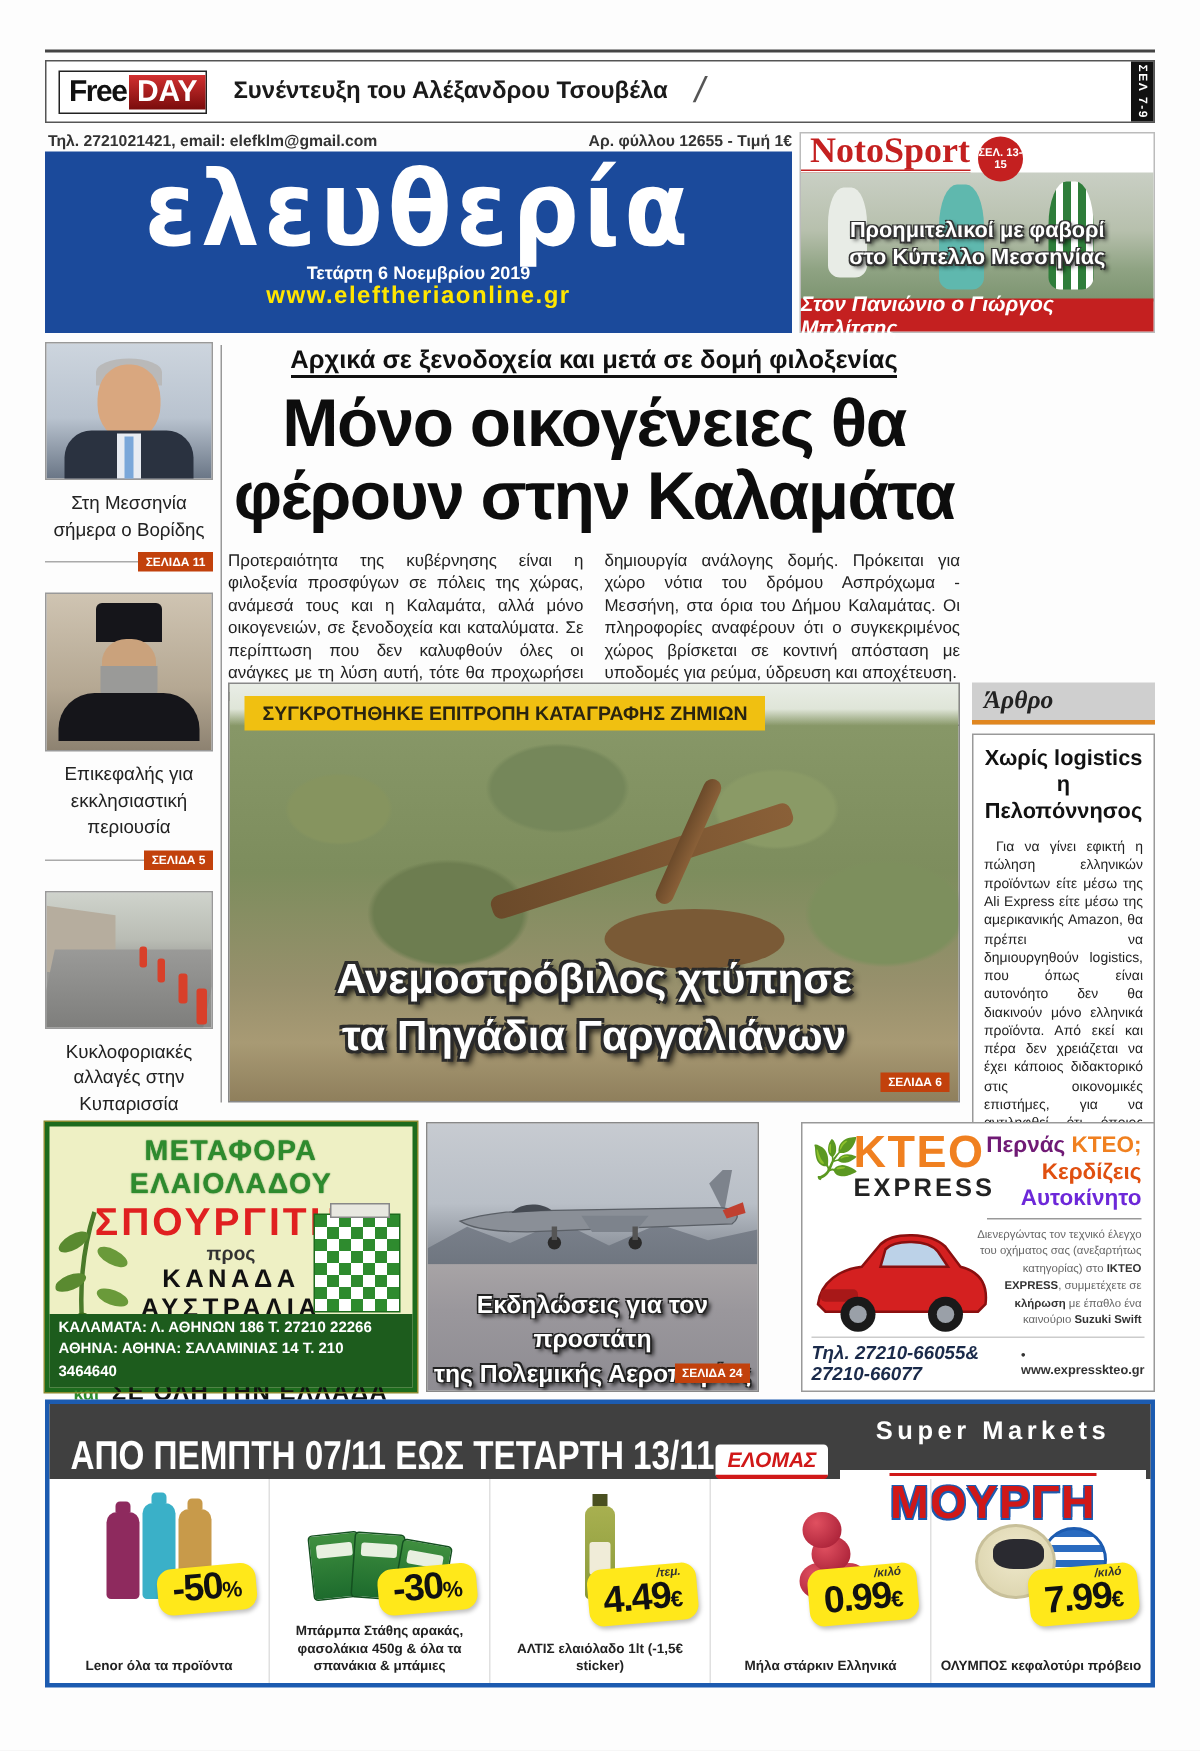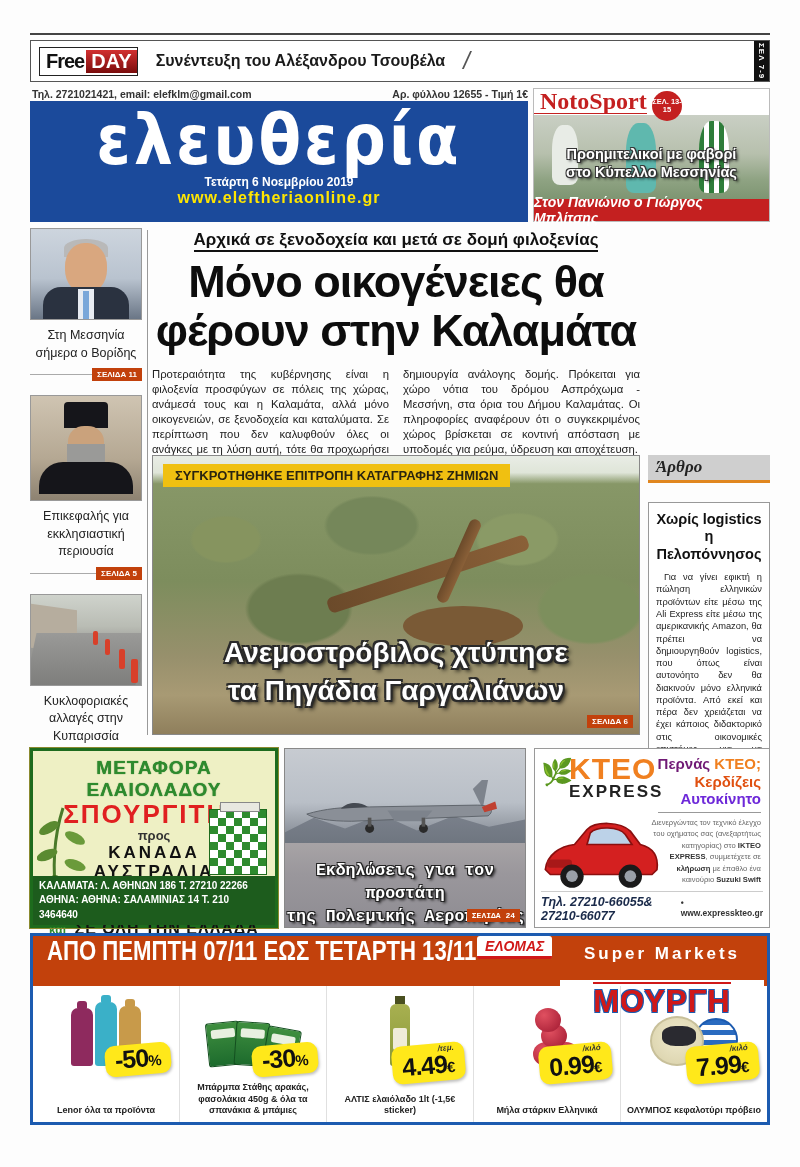--- a/index.html
+++ b/index.html
@@ -83,62 +83,62 @@
       linear-gradient(180deg, #8a9a6a 0%, #7d8d5d 45%, #97906c 72%, #a89a74 86%, #8f7f5c 100%);
       overflow:hidden; }
   .photo-banner { position:absolute; left:10px; top:8px; background:#f0c011; color:#2a2410; font-weight:bold; font-size:13px; padding:4px 12px; }
   .trunk { position:absolute; background:linear-gradient(90deg,#6b4a2a,#8a6038); border-radius:6px; }
   .photo-overlay { position:absolute; left:0; right:0; top:178px; text-align:center; color:#fff; font-weight:bold; font-size:28px; line-height:1.35; text-shadow:2px 2px 0 #2a2a2a,-2px 2px 0 #2a2a2a,2px -2px 0 #2a2a2a,-2px -2px 0 #2a2a2a,3px 3px 4px #000; }
   .photo-pagebadge { position:absolute; right:6px; bottom:6px; }
 
   
   .opinion { position:absolute; left:648px; top:455px; width:122px; }
   .op-head { background:#cfcfcf; border-bottom:3px solid #e0861f; font-family:"Liberation Serif", serif; font-style:italic; font-weight:bold; font-size:17px; color:#222; padding:2px 8px 3px; }
-  .op-box { border:1px solid #999; margin-top:19px; padding:8px 7px 6px; background:#fff; }
+  .op-box { border:1px solid #999; margin-top:6px; padding:8px 7px 6px; background:#fff; }
   .op-title { font-weight:bold; font-size:14.5px; color:#111; text-align:center; line-height:1.2; }
   .op-body { font-size:9.3px; color:#222; text-align:justify; line-height:1.32; margin-top:8px; text-indent:8px; }
   .op-ref { border-top:1px solid #555; margin-top:6px; padding-top:3px; text-align:right; font-weight:bold; font-size:9.5px; font-style:italic; }
 
   
   .ad-olive { position:absolute; left:30px; top:748px; width:248px; height:180px; background:#eef0c4; border:3px solid #1d6b1d; outline:1px solid #8a8a30; }
   .ao-title { text-align:center; font-weight:bold; font-size:19px; color:#2e8b2e; letter-spacing:1px; margin-top:6px; text-shadow:0 0 1px #1d6b1d; }
   .ao-brand { text-align:center; font-weight:bold; font-size:26px; color:#e02020; letter-spacing:2px; line-height:1.0; }
   .ao-pros { text-align:center; font-size:13px; color:#333; font-weight:bold; margin-top:1px; }
   .ao-dest { text-align:center; font-weight:bold; font-size:17px; color:#111; letter-spacing:3px; line-height:1.12; }
   .ao-all { text-align:center; margin-top:1px; font-weight:bold; }
   .ao-all .kai { color:#2e8b2e; font-size:12px; margin-right:4px; }
   .ao-all .rest { color:#111; font-size:16px; letter-spacing:1px; }
   .ao-bar { position:absolute; left:0; right:0; bottom:0; background:#1d5c1d; color:#fff; font-weight:bold; font-size:10px; padding:3px 6px; line-height:1.45; }
   .ao-branch { position:absolute; left:4px; top:52px; }
   .ao-can { position:absolute; right:8px; top:58px; width:58px; height:66px; border:1px solid #1d6b1d;
       background:repeating-conic-gradient(#ffffff 0 90deg, #2e8b2e 90deg 180deg); background-size:16px 16px; }
   .ao-can:before { content:""; position:absolute; left:10px; top:-8px; width:38px; height:8px; background:#e8e8e0; border:1px solid #888; }
 
-  .ad-air { position:absolute; left:284px; top:748px; width:242px; height:180px; border:1px solid #888; background:linear-gradient(180deg,#c7cbd1 0%,#b9bfc7 30%,#8f959e 46%,#a8a4a6 52%,#9a979c 70%,#8e8c92 100%); overflow:hidden;font-family:Liberation Mono, monospace; }
+  .ad-air { position:absolute; left:284px; top:748px; width:222px; height:180px; border:1px solid #888; background:linear-gradient(180deg,#c7cbd1 0%,#b9bfc7 30%,#8f959e 46%,#a8a4a6 52%,#9a979c 70%,#8e8c92 100%); overflow:hidden; }
   .air-mtn { position:absolute; left:0; right:0; top:58px; height:36px; background:linear-gradient(180deg,#7d838e,#6f7680); clip-path:polygon(0 70%,12% 30%,25% 60%,40% 20%,55% 65%,70% 25%,85% 55%,100% 35%,100% 100%,0 100%); }
   .air-overlay { position:absolute; left:0; right:0; top:110px; text-align:center; color:#fff; font-weight:bold; font-size:16.5px; line-height:1.4; text-shadow:1px 1px 0 #222,-1px 1px 0 #222,1px -1px 0 #222,-1px -1px 0 #222,2px 2px 3px #000; }
   .air-badge { position:absolute; right:5px; bottom:5px; }
 
   .ad-kteo { position:absolute; left:534px; top:748px; width:236px; height:180px; background:#fff; border:1px solid #999; }
   .kt-logo { position:absolute; left:34px; top:6px; }
   .kt-kteo { color:#f08020; font-weight:bold; font-size:30px; letter-spacing:1px; line-height:0.9; }
   .kt-express { color:#222; font-weight:bold; font-size:17px; letter-spacing:2px; }
   .kt-wing { position:absolute; left:6px; top:8px; color:#b5a88e; font-size:26px; }
   .kt-headline { position:absolute; right:8px; top:6px; text-align:right; font-weight:bold; font-size:15px; line-height:1.18; border-bottom:1px solid #999; padding-bottom:4px; }
   .kt-h-black { color:#701a75; } .kt-h-orange { color:#f08020; } .kt-h-red { color:#e05010; } .kt-h-blue { color:#6d28d9; }
   .kt-body { position:absolute; right:8px; top:68px; width:110px; text-align:right; font-size:7.6px; color:#666; line-height:1.5; }
   .kt-body b { color:#333; }
   .kt-car { position:absolute; left:2px; top:62px; }
   .kt-phone { position:absolute; left:6px; bottom:4px; right:6px; display:flex; justify-content:space-between; align-items:baseline; border-top:1px solid #ccc; padding-top:3px; }
   .kt-tel { font-weight:bold; font-style:italic; font-size:12.5px; color:#1a2a4a; }
   .kt-url { font-weight:bold; font-size:8.5px; color:#333; }
 
   
   .smarket { position:absolute; left:30px; top:933px; width:740px; height:192px; border:3px solid #1c5bb0; background:#fff; }
-  .sm-bar { position:absolute; left:0; right:0; top:0; height:50px; background:#c2410c; display:flex; align-items:flex-start; }
+  .sm-bar { position:absolute; left:0; right:0; top:0; height:50px; background:#404040; display:flex; align-items:flex-end; }
   .sm-period { color:#fff; font-size:27px; font-weight:bold; letter-spacing:0; transform:scaleX(0.82); transform-origin:left; white-space:nowrap; margin-left:14px; width:470px; }
   .sm-elomas { background:#fff; border-radius:3px; padding:2px 8px; color:#d01818; font-weight:bold; font-style:italic; font-size:14px; border-bottom:3px solid #d01818; margin-left:-40px; }
   .sm-right { position:absolute; right:0; top:0; width:210px; text-align:center; }
   .sm-super { color:#fff; font-weight:bold; font-size:17px; letter-spacing:3px; padding-top:8px; }
   .sm-mourgi-box { position:absolute; right:3px; top:44px; width:204px; background:#fff; padding:2px 0 4px;text-align:center; }
   .sm-mourgi { color:#d01818; font-weight:bold; font-size:31px; letter-spacing:1px; line-height:1; text-shadow:1px 1px 0 #1c5bb0,-1px -1px 0 #1c5bb0,1px -1px 0 #1c5bb0,-1px 1px 0 #1c5bb0; border-top:2px solid #d01818; display:inline-block; padding-top:2px; }
   .sm-products { position:absolute; left:0; right:0; top:50px; bottom:0; display:flex; }
   .sm-cell { flex:1; position:relative; border-right:1px solid #e0e0e0; }
   .sm-cell:last-child { border-right:none; }
   .sm-img { position:absolute; left:0; right:0; top:6px; height:74px; display:flex; align-items:flex-end; justify-content:center; gap:2px; }

